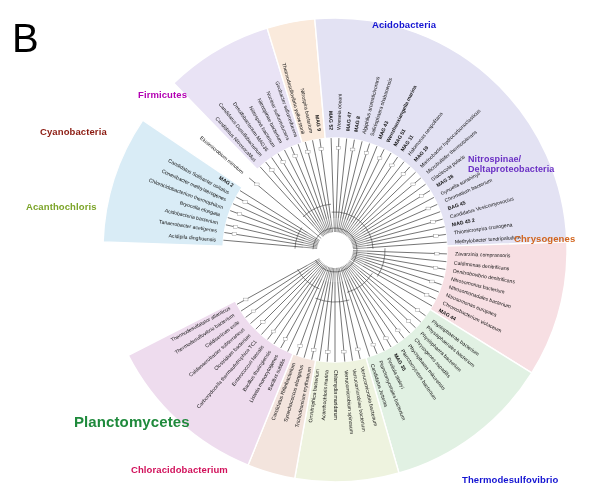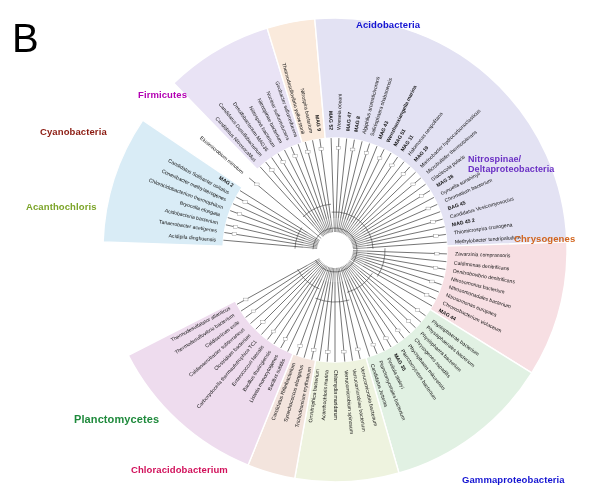--- a/index.html
+++ b/index.html
@@ -341,25 +341,25 @@
       <div class="tip-label" style="left: 250.1px; top: 334.9px; transform-origin: 100% 50%; transform: translate(-100%, -50%) rotate(315deg); text-align: right;">Clostridium bacterium</div>
       <div class="tip-label" style="left: 244.4px; top: 328.7px; transform-origin: 100% 50%; transform: translate(-100%, -50%) rotate(319deg); text-align: right;">Caldanaerobacter subterraneus</div>
       <div class="tip-label" style="left: 239.2px; top: 322.2px; transform-origin: 100% 50%; transform: translate(-100%, -50%) rotate(323deg); text-align: right;">Caldisericum exile</div>
       <div class="tip-label" style="left: 234.4px; top: 315.4px; transform-origin: 100% 50%; transform: translate(-100%, -50%) rotate(327deg); text-align: right;">Thermodesulfovibrio bacterium</div>
       <div class="tip-label" style="left: 230px; top: 308.2px; transform-origin: 100% 50%; transform: translate(-100%, -50%) rotate(331deg); text-align: right;">Thermodesulfatator atlanticus</div>
     </div>
 
   <div class="figure-letter" style="left:12px;top:16px;font-size:40px;">B</div>
 
   <div id="group-layer">
-      <div class="panel-label" style="left: 356px; top: 20px; color: rgb(20, 20, 210); font-size: 9.5px;">Acidobacteria</div>
+      <div class="panel-label" style="left: 372px; top: 20px; color: rgb(20, 20, 210); font-size: 9.5px;">Acidobacteria</div>
       <div class="panel-label" style="left: 138px; top: 90px; color: rgb(179, 0, 179); font-size: 9.5px; text-align: center;">Firmicutes</div>
       <div class="panel-label" style="left: 40px; top: 127px; color: rgb(139, 26, 16); font-size: 9.5px;">Cyanobacteria</div>
       <div class="panel-label" style="left: 26px; top: 202px; color: rgb(123, 164, 40); font-size: 9.5px;">Acanthochloris</div>
-      <div class="panel-label" style="left: 74px; top: 414px; color: rgb(31, 138, 60); font-size: 11px; text-align: center;">Planctomycetes</div>
+      <div class="panel-label" style="left: 74px; top: 414px; color: rgb(31, 138, 60); font-size: 15px; text-align: center;">Planctomycetes</div>
       <div class="panel-label" style="left: 131px; top: 465px; color: rgb(209, 16, 90); font-size: 9.5px;">Chloracidobacterium</div>
-      <div class="panel-label" style="left: 462px; top: 475px; color: rgb(20, 20, 210); font-size: 9.5px;">Gammaproteobacteria</div>
+      <div class="panel-label" style="left: 462px; top: 475px; color: rgb(20, 20, 210); font-size: 9.5px;">Thermodesulfovibrio</div>
       <div class="panel-label" style="left: 514px; top: 234px; color: rgb(210, 101, 30); font-size: 9.5px;">Chrysogenes</div>
       <div class="panel-label" style="left: 468px; top: 155px; color: rgb(106, 47, 196); font-size: 9px;">Nitrospinae/
 Deltaproteobacteria</div>
     </div>
 
 </div>
 
 </body></html>

